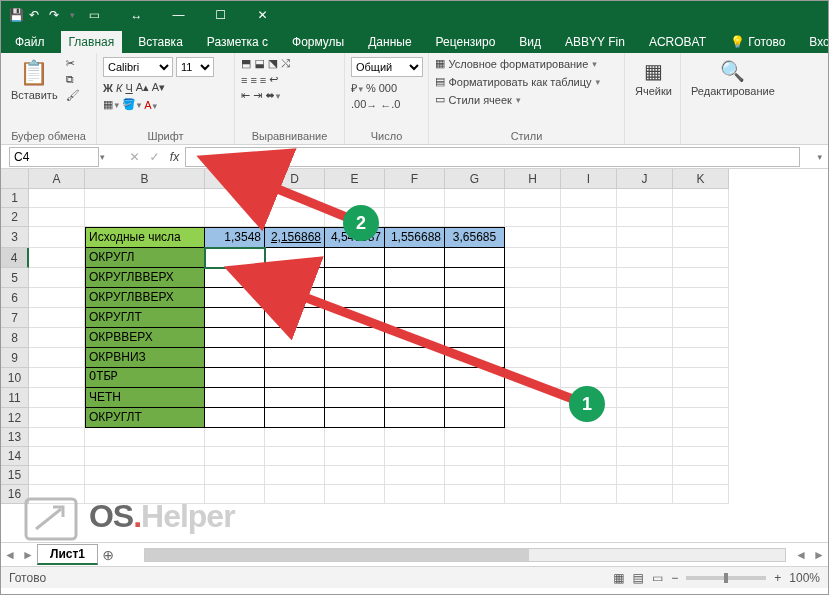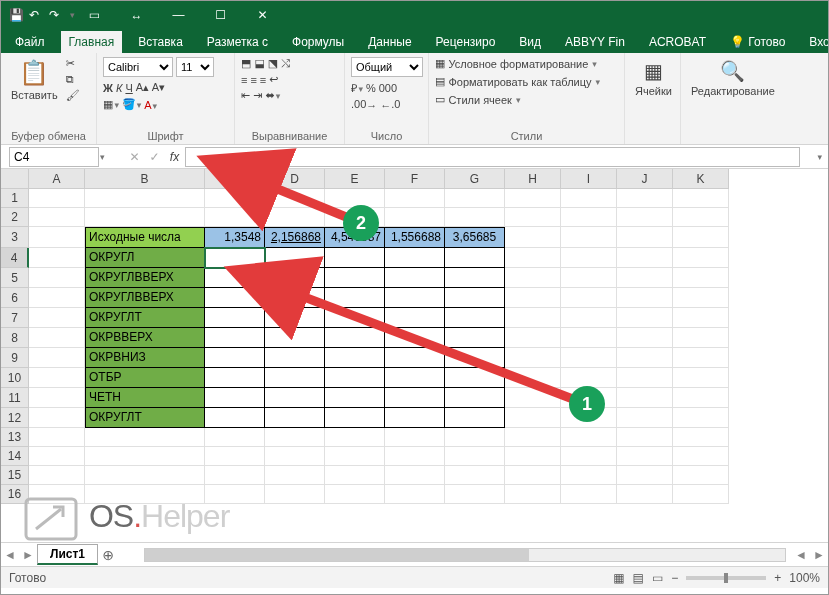--- a/index.html
+++ b/index.html
@@ -41,21 +41,21 @@
 .bord-l{border-left:1px solid #000!important}
 .selcell{outline:2px solid #217346;outline-offset:-1px}
 .sheettabs{height:24px;background:#fff;border-top:1px solid #d4d4d4;display:flex;align-items:center;font-size:12px}
 .stbtn{width:18px;text-align:center;color:#888;cursor:pointer}
 .sheettab{padding:2px 12px;border:1px solid #aaa;border-bottom:2px solid #217346;background:#fff;font-weight:bold;cursor:pointer}
 .addsheet{width:20px;text-align:center;color:#666;cursor:pointer;font-size:14px}
 .hscroll{flex:1;height:14px;margin:0 6px;background:#eee;border:1px solid #ccc;position:relative}
 .hthumb{position:absolute;left:0;top:0;width:60%;height:100%;background:#cfcfcf}
 .statusbar{height:22px;background:#f3f3f3;border-top:1px solid #d4d4d4;display:flex;align-items:center;font-size:12px;color:#555;padding:0 8px;gap:8px}
 .statusbar .sp{flex:1}
-.logo{position:absolute;left:20px;bottom:50px;font-size:32px;font-family:Verdana,sans-serif;color:#cfcfcf;font-weight:normal;letter-spacing:-1px;pointer-events:none}
+.logo{position:absolute;left:20px;bottom:50px;font-size:32px;font-family:Verdana,sans-serif;color:#cfcfcf;font-weight:bold;letter-spacing:-1px;pointer-events:none}
 .logo .o1{color:#6a6a6a}
 .logo .dot{color:#d9534f}
 .arrows{position:absolute;left:0;top:0;pointer-events:none}
 .numcirc{fill:#19a05a}
 </style>
 </head>
 <body>
 
 <div class="titlebar">
   <div class="tb-left">
@@ -352,21 +352,21 @@
           <td class="cell bord-r bord-b" style="width:60px;"></td>
           <td class="cell bord-r bord-b" style="width:60px;"></td>
           <td class="cell" style="width:56px;"></td>
           <td class="cell" style="width:56px;"></td>
           <td class="cell" style="width:56px;"></td>
           <td class="cell" style="width:56px;"></td>
         </tr>
         <tr>
           <td class="rowhdr">10</td>
           <td class="cell" style="width:56px;"></td>
-          <td class="cell bord-r bord-b bord-l" style="width:120px;background:#70ad47;">ОТБР</td>
+          <td class="cell bord-r bord-b bord-l" style="width:120px;background:#70ad47;font-family:Liberation Mono, monospace;">ОТБР</td>
           <td class="cell bord-r bord-b" style="width:60px;"></td>
           <td class="cell bord-r bord-b" style="width:60px;"></td>
           <td class="cell bord-r bord-b" style="width:60px;"></td>
           <td class="cell bord-r bord-b" style="width:60px;"></td>
           <td class="cell bord-r bord-b" style="width:60px;"></td>
           <td class="cell" style="width:56px;"></td>
           <td class="cell" style="width:56px;"></td>
           <td class="cell" style="width:56px;"></td>
           <td class="cell" style="width:56px;"></td>
         </tr>

